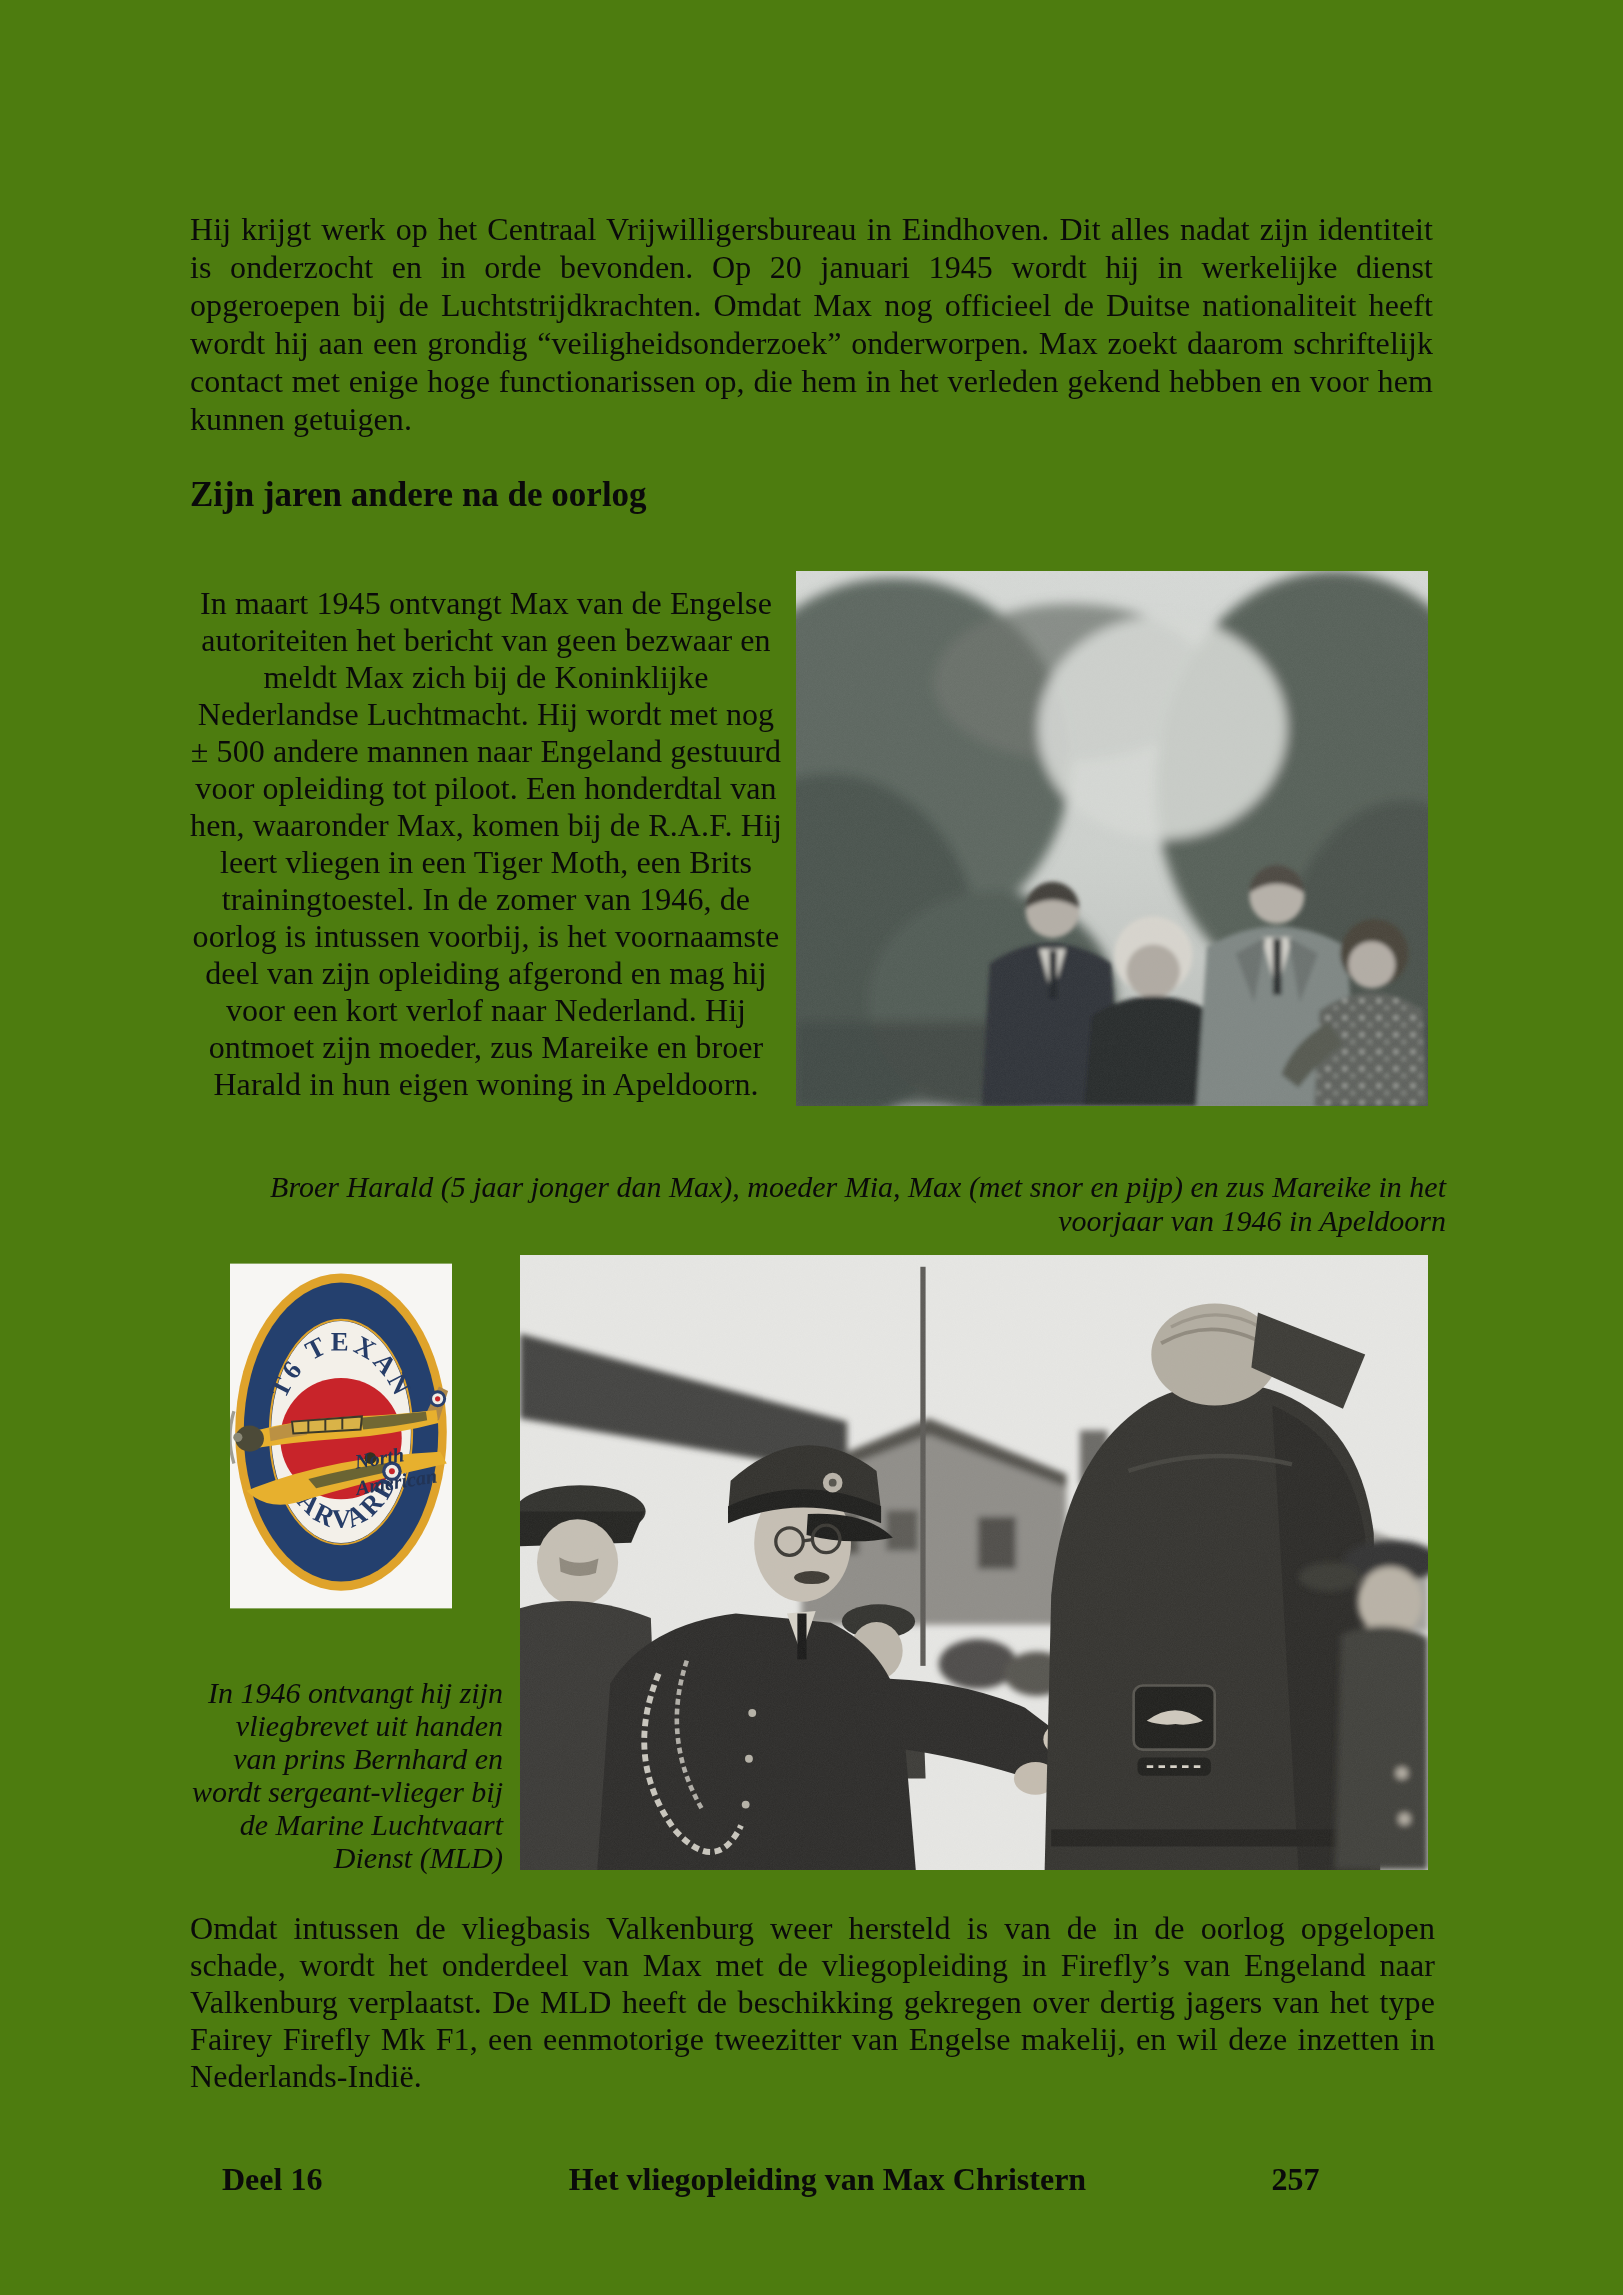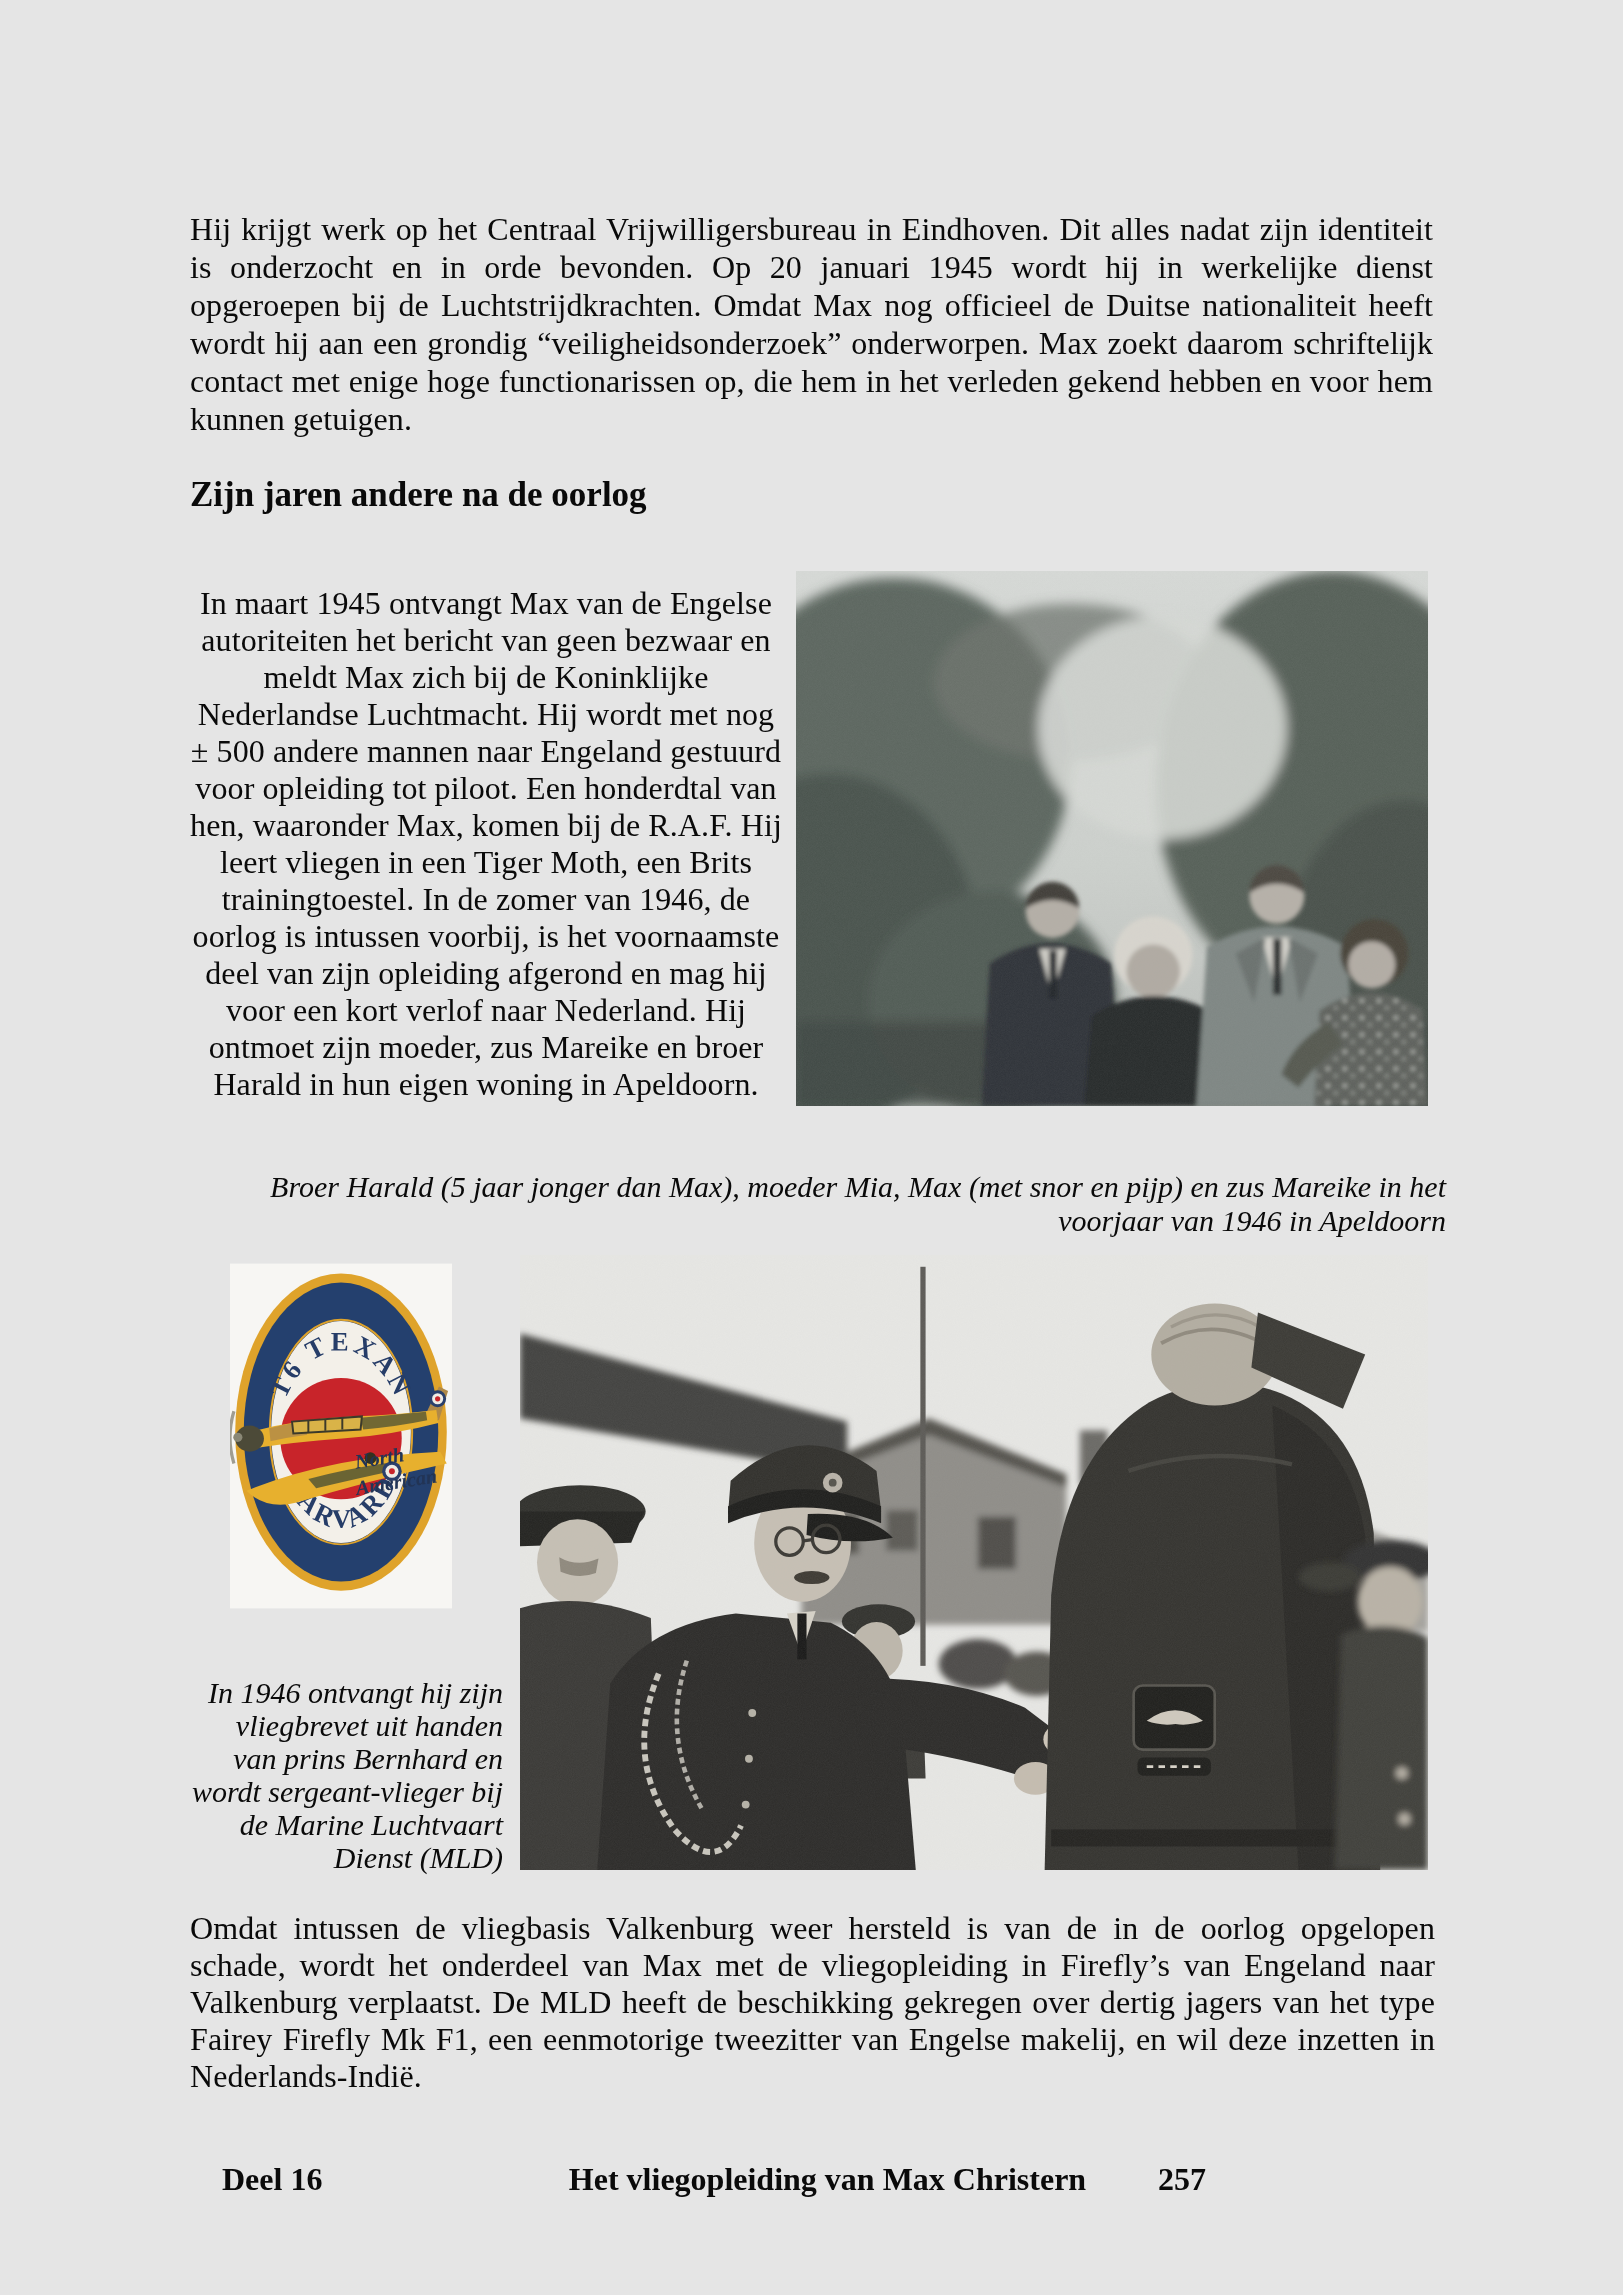--- a/index.html
+++ b/index.html
@@ -1,20 +1,20 @@
 <!DOCTYPE html>
 <html style="font-size:10.5px"><head>
 <meta charset="utf-8">
 <style>
   html, body { margin: 0; padding: 0; background: #ffffff; }
   .page {
     position: relative;
     width: 1623px;
     height: 2295px;
-    background: #e5e5e5;
+    background: #4d7c0f;
     font-family: "Liberation Serif", serif;
     color: #0a0a0a;
     overflow: hidden;
   }
   .para {
     position: absolute;
     font-size: 32px;
     line-height: 38px;
     text-align: justify;
     letter-spacing: 0.1px;
@@ -48,21 +48,21 @@
   #badge          { position: absolute; left: 230px; top: 1263px; width: 222px; height: 346px; }
   .photo svg, #badge svg { display: block; width: 100%; height: 100%; }
 
   #footer {
     position: absolute; left: 190px; top: 2161px; width: 1243px;
     display: flex; align-items: baseline;
     font-weight: bold; font-size: 32px;
   }
   .f-left  { width: 275px; text-align: left; margin-left: 32px; }
   .f-center{ flex: 1; text-align: center; }
-  .f-right { width: 275px; text-align: left; }
+  .f-right { width: 275px; text-align: center; }
 
   .badge-arc {
     font-family: "Liberation Serif", serif;
     font-weight: bold;
     letter-spacing: 5px;
   }
   .badge-script {
     font-family: "Liberation Serif", serif;
     font-style: italic;
     font-weight: bold;

